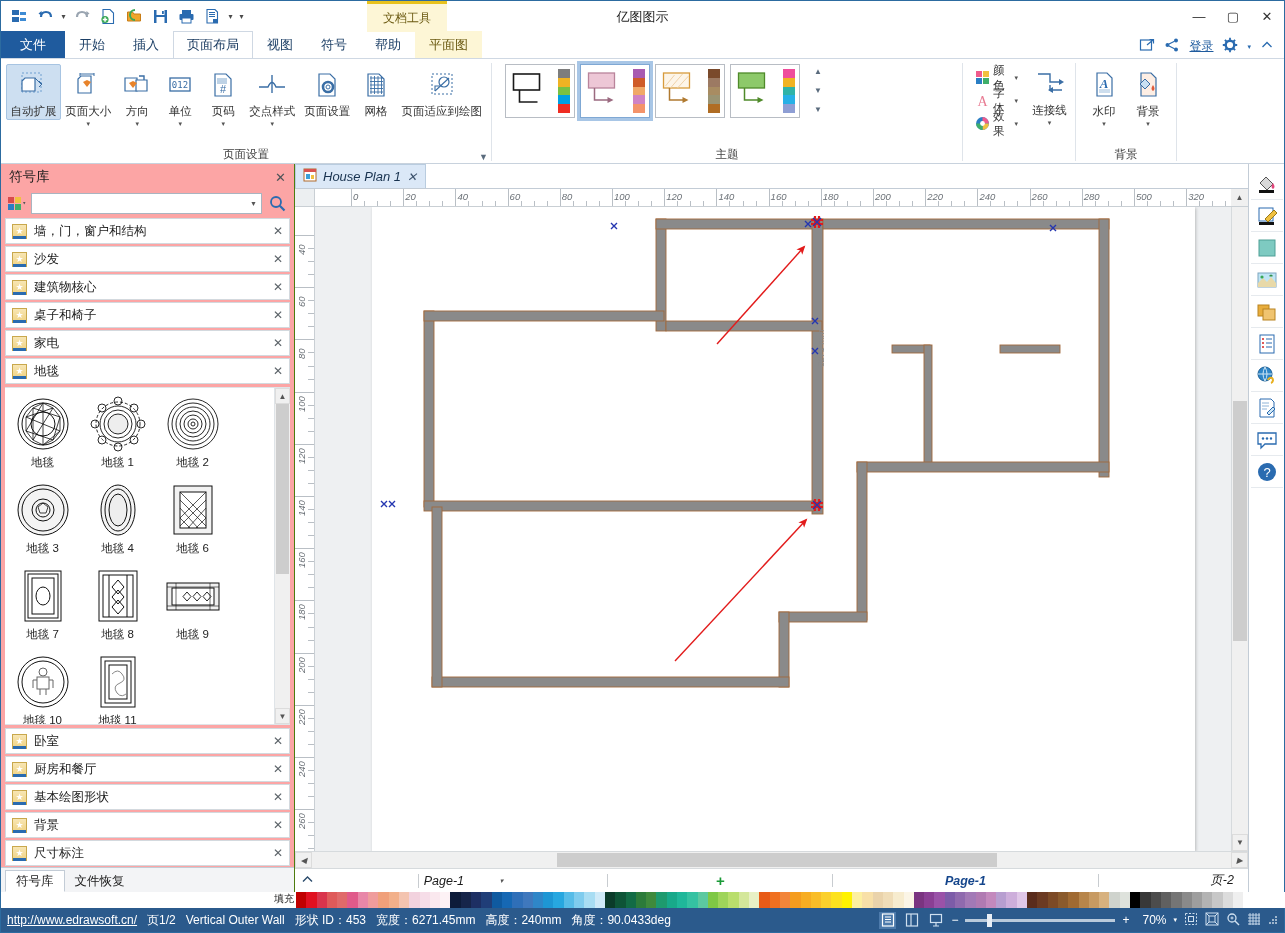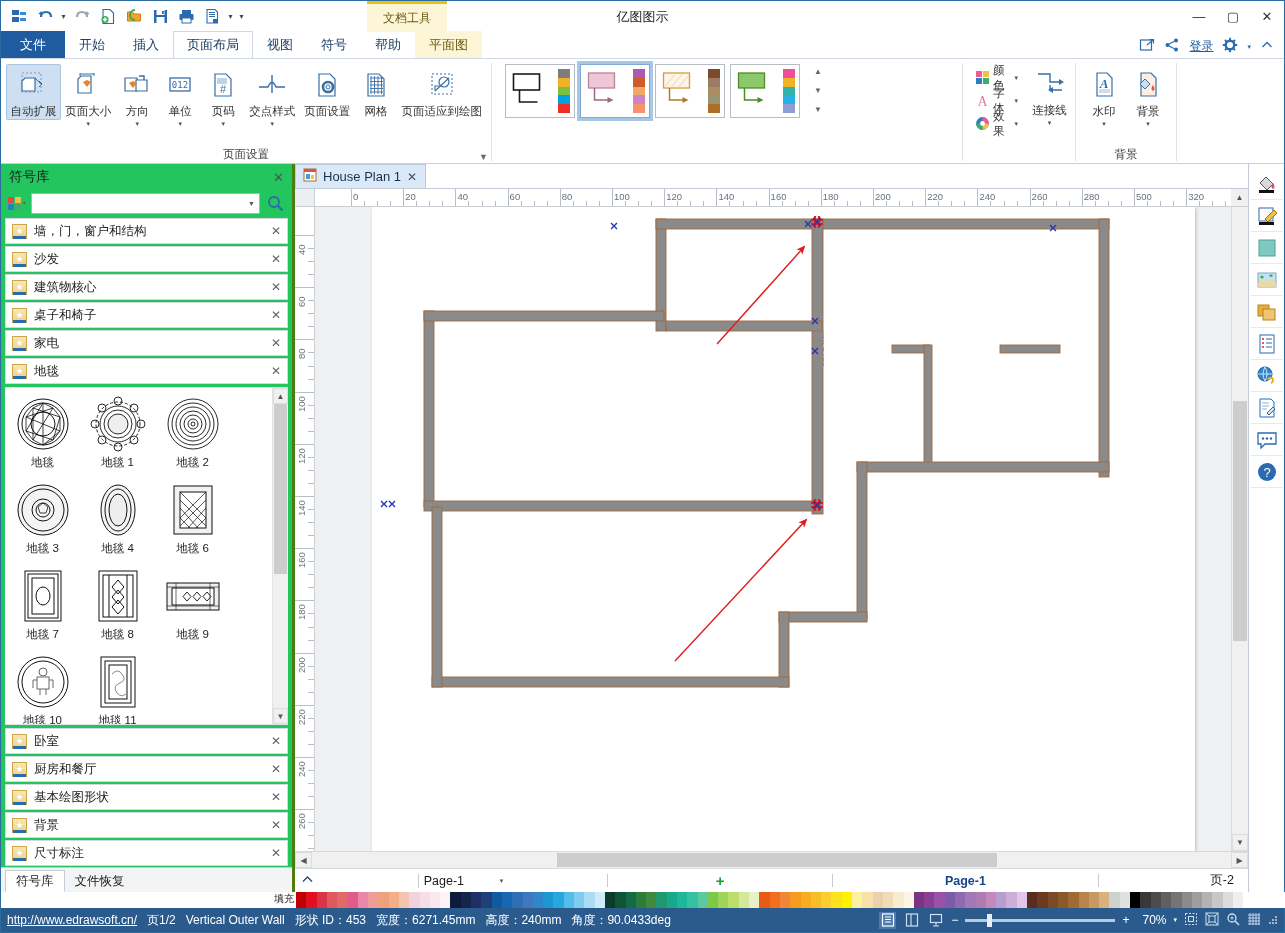--- a/index.html
+++ b/index.html
@@ -74,21 +74,21 @@
                   line-height:16px; }
   .minilist { display:flex; flex-direction:column; gap:2px; padding:4px 2px 0 4px; }
   .minirow { display:flex; align-items:center; gap:3px; height:21px; padding:0 3px; border-radius:2px; }
   .minirow .lbl { font-size:11.5px; color:#333; }
   .minirow .caret { font-size:7px; color:#555; }
 
   
   .main { flex:1; display:flex; min-height:0; }
 
   
-  .leftpanel { width:294px; flex:0 0 294px; background:#22c55e; border-right:3px solid #4d7c0f;
+  .leftpanel { width:294px; flex:0 0 294px; background:#fca5a5; border-right:1px solid #4d7c0f;
                display:flex; flex-direction:column; min-height:0; }
   .lp-head { height:26px; display:flex; align-items:center; padding:0 8px; font-size:13.5px; color:#1b1b1b; }
   .lp-head .x { margin-left:auto; font-size:13px; color:#4c5358; }
   .lp-search { height:27px; display:flex; align-items:center; gap:4px; padding:0 6px; }
   .lp-search .libico { width:20px; height:18px; display:flex; align-items:center; }
   .searchbox { flex:1; height:21px; border:1px solid #a9b4c0; background:#fff; display:flex;
                align-items:center; padding:0 4px; }
   .searchbox input { border:none; outline:none; width:100%; font-size:12px;
                      font-family:"Liberation Sans",sans-serif; background:transparent; }
   .searchbox .dd { font-size:7px; color:#555; padding-left:3px; }
@@ -116,21 +116,21 @@
                   justify-content:center; font-size:8px; color:#555; border:1px solid #dcdcdc;}
   .vscroll .thumb { height:170px; background:#cdcdcd; margin:0 1px; }
   .vscroll .track { flex:1; }
 
   .lp-bottom-tabs { height:25px; display:flex; align-items:flex-end; border-top:1px solid #c3ccd6;
                     background:#f3f4f6; padding-left:4px; }
   .lpt { height:22px; padding:0 10px; font-size:12.5px; display:flex; align-items:center; }
   .lpt.active { background:#fff; border:1px solid #c3ccd6; border-bottom-color:#fff; }
 
   
-  .canvaszone { flex:1; display:flex; flex-direction:column; min-width:0; background:#fff; }
+  .canvaszone { flex:1; display:flex; flex-direction:column; min-width:0; background:#fff;font-style:italic; }
   .doctabs { height:25px; background:#fff; display:flex; align-items:flex-end; border-bottom:1px solid #c3ccd6; }
   .doctab { height:24px; background:#dbe8f7; display:flex; align-items:center; gap:6px;
             padding:0 8px 0 7px; font-size:13px; color:#18324f; border:1px solid #b9ccdf; border-bottom:none; }
   .doctab .x { font-size:12px; color:#3a506a; }
 
   .rulerrow { display:flex; height:18px; flex:0 0 18px; }
   .corner { width:20px; flex:0 0 20px; background:#eceff1; border-right:1px solid #c9cfd4;
             border-bottom:1px solid #c9cfd4; }
   .hruler { flex:1; position:relative; background:#fff; border-bottom:1px solid #c9cfd4; overflow:hidden; }
   .hruler .tk { position:absolute; top:0; width:1px; background:#b9bfc5; }
@@ -501,20 +501,21 @@
                 <i style="background:#8e9ed4"></i>
             </div>
           </div>
           <div class="themenav">
             <div>▲</div>
             <div>▼</div>
             <div>▼</div>
           </div>
         </div>
       </div>
+      <div class="rgroup-title">主题</div>
     </div>
     <div class="rgroup-sep"></div>
 
     <div class="rgroup" style="width:112px;">
       <div class="rgroup-body" style="padding-top:1px;">
         <div class="minilist">
           <div class="minirow">
             <span class="ico sm">
               <svg width="15" height="15" viewBox="0 0 15 15">
                   <rect x="1" y="1" width="6" height="6" fill="#ef5b8c"></rect>

